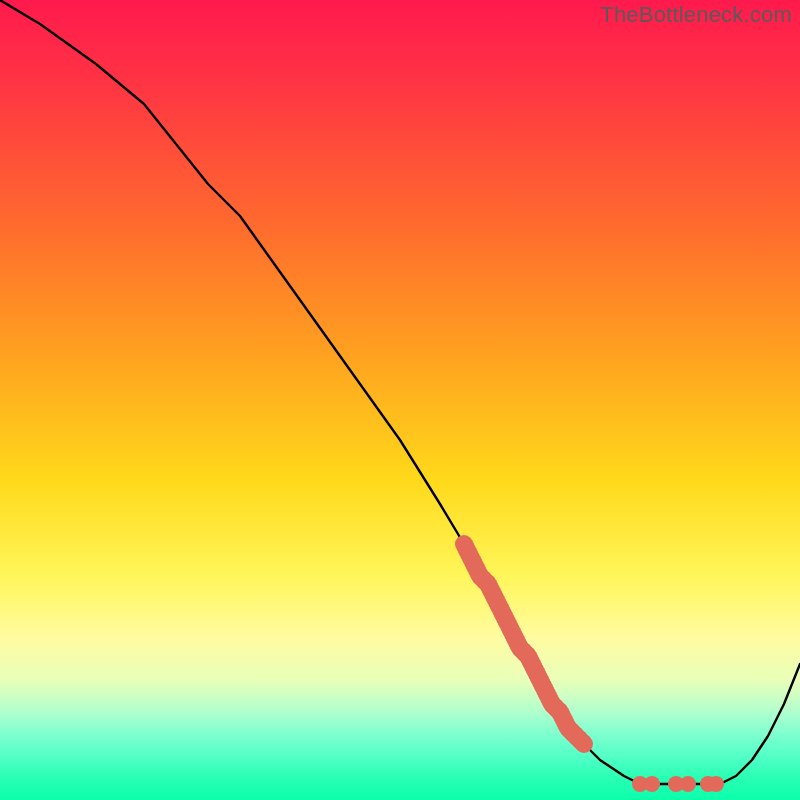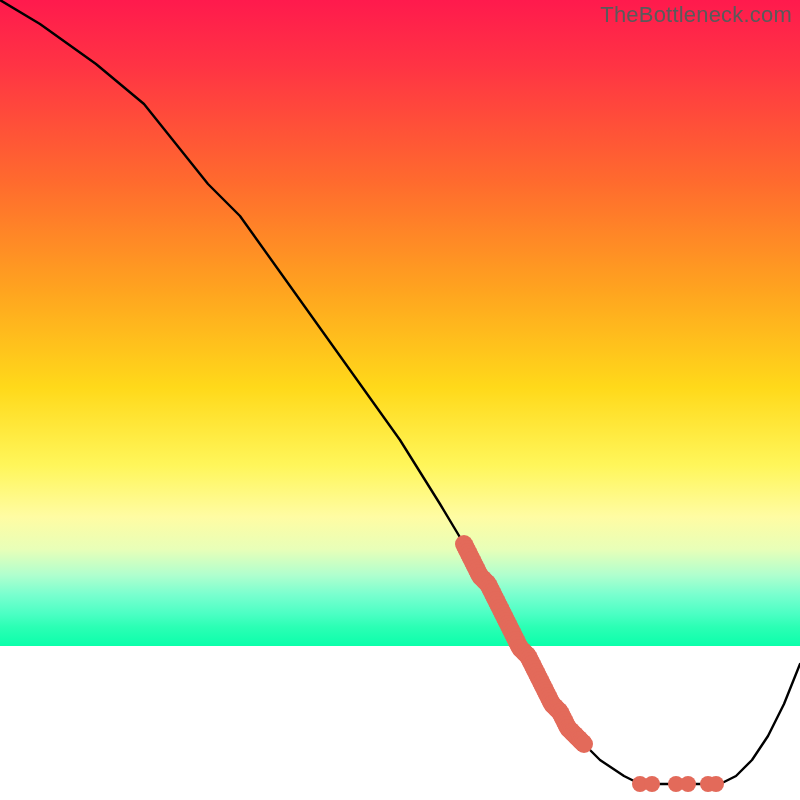--- a/index.html
+++ b/index.html
@@ -6,21 +6,21 @@
     margin: 0;
     padding: 0;
     width: 800px;
     height: 800px;
     overflow: hidden;
     font-family: Arial, Helvetica, sans-serif;
   }
   .chart-container {
     position: relative;
     width: 800px;
-    height: 646px;
+    height: 800px;
   }
   .bg {
     position: absolute;
     inset: 0;
     
     background: linear-gradient(
       to bottom,
       #ff1a4d 0%,
       #ff3344 10%,
       #ff6a2e 28%,

